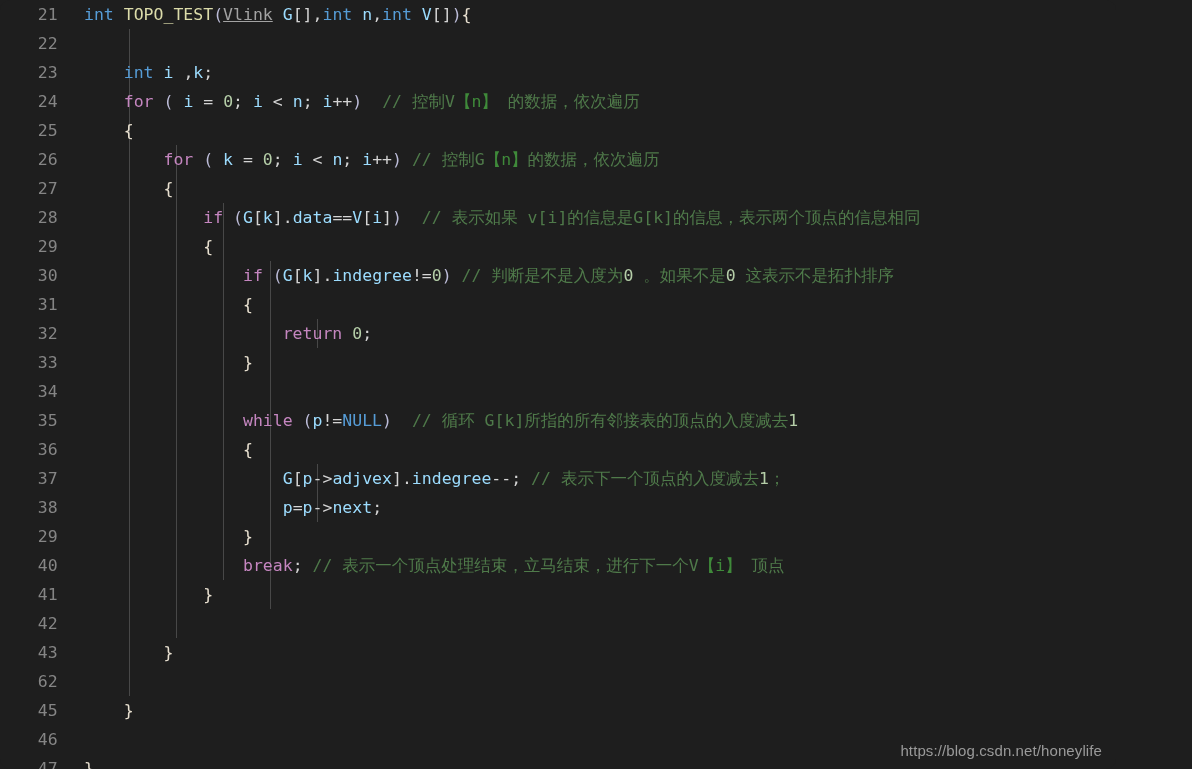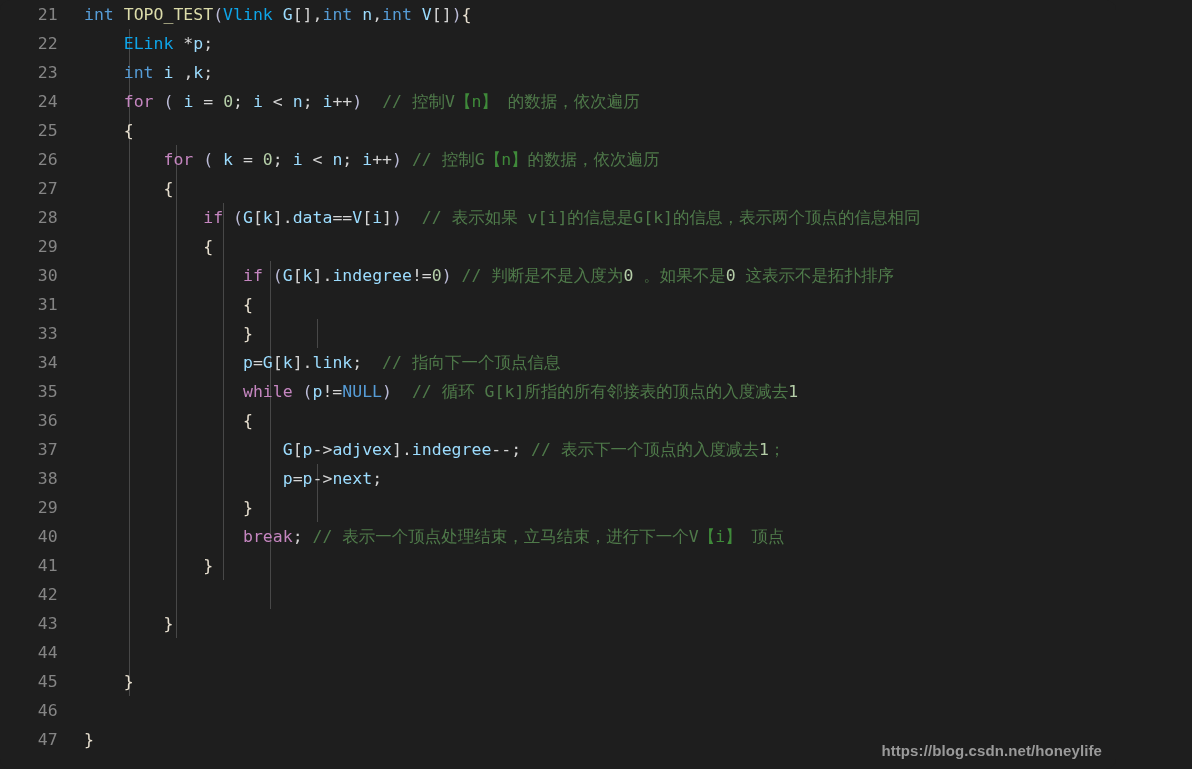--- a/index.html
+++ b/index.html
@@ -54,21 +54,21 @@
     white-space: pre;
     font-family: "DejaVu Sans Mono", "Liberation Mono", monospace;
     font-size: 16.5px;
     color: #d4d4d4;
   }
 
   
   .k-type   { color: #569cd6; text-align: right; }
   .k-ctrl   { color: #c586c0; text-align: center; }
   .fn       { color: #dcdcaa; margin-top: 32px; }
-  .type     { color: #0ea5e9; }
+  .type     { color: #a3a3a3; text-decoration: underline; }
   .var      { color: #9cdcfe; }
   .num      { color: #b5cea8; }
   .punc     { color: #d4d4d4; }
   .paren    { color: #bcbcd8; }
   .brace    { color: #e8e0d0; }
   .cmt      { color: #4f7a4a; }
   .cmt-b    { color: #3f8a3a; }
   .op       { color: #d4d4d4; }
 
   
@@ -79,21 +79,20 @@
   }
 
   .watermark {
     position: absolute;
     right: 14px;
     bottom: 10px;
     color: #9a9a9a;
     font-size: 15px;
     font-family: "Liberation Sans", sans-serif;
     letter-spacing: 0.1px;
-    font-weight: bold;
   }
 </style>
 </head>
 <body>
 
 <div id="editor">
 
   <div class="code-area">
 
     <div class="guide" style="left:129px; top:29px;  height:667px;"></div>
@@ -104,21 +103,20 @@
     <div class="guide" style="left:317px; top:319px; height:29px;"></div>
     <div class="guide" style="left:317px; top:464px; height:58px;"></div>
 
     <div class="line">
       <span class="gutter">21</span>
       <span class="content"><span class="k-type">int</span> <span class="fn">TOPO_TEST</span><span class="paren">(</span><span class="type">Vlink</span> <span class="var">G</span><span class="punc">[]</span><span class="punc">,</span><span class="k-type">int</span> <span class="var">n</span><span class="punc">,</span><span class="k-type">int</span> <span class="var">V</span><span class="punc">[]</span><span class="paren">)</span><span class="brace">{</span></span>
     </div>
 
     <div class="line">
       <span class="gutter">22</span>
-      <span class="content">    <span class="type">ELink</span> <span class="op">*</span><span class="var">p</span><span class="punc">;</span></span>
     </div>
 
     <div class="line">
       <span class="gutter">23</span>
       <span class="content">    <span class="k-type">int</span> <span class="var">i</span> <span class="punc">,</span><span class="var">k</span><span class="punc">;</span></span>
     </div>
 
     <div class="line">
       <span class="gutter">24</span>
       <span class="content">    <span class="k-ctrl">for</span> <span class="paren">(</span> <span class="var">i</span> <span class="op">=</span> <span class="num">0</span><span class="punc">;</span> <span class="var">i</span> <span class="op">&lt;</span> <span class="var">n</span><span class="punc">;</span> <span class="var">i</span><span class="op">++</span><span class="paren">)</span>  <span class="cmt">// 控制V</span><span class="cmt-b">【n】</span><span class="cmt"> 的数据，依次遍历</span></span>
@@ -152,29 +150,32 @@
     <div class="line">
       <span class="gutter">30</span>
       <span class="content">                <span class="k-ctrl">if</span> <span class="paren">(</span><span class="var">G</span><span class="punc">[</span><span class="var">k</span><span class="punc">]</span><span class="punc">.</span><span class="var">indegree</span><span class="op">!=</span><span class="num">0</span><span class="paren">)</span> <span class="cmt">// 判断是不是入度为</span><span class="num">0</span><span class="cmt"> 。如果不是</span><span class="num">0</span><span class="cmt"> 这表示不是拓扑排序</span></span>
     </div>
 
     <div class="line">
       <span class="gutter">31</span>
       <span class="content">                <span class="brace">{</span></span>
     </div>
 
+    <div class="line">
+      <span class="gutter">32</span>
+      <span class="content">                    <span class="k-ctrl">return</span> <span class="num">0</span><span class="punc">;</span></span>
+    </div>
 
     <div class="line">
       <span class="gutter">33</span>
       <span class="content">                <span class="brace">}</span></span>
     </div>
 
     <div class="line">
       <span class="gutter">34</span>
-      <span class="content">                <span class="var">p</span><span class="op">=</span><span class="var">G</span><span class="punc">[</span><span class="var">k</span><span class="punc">]</span><span class="punc">.</span><span class="var">link</span><span class="punc">;</span>  <span class="cmt">// 指向下一个顶点信息</span></span>
     </div>
 
     <div class="line">
       <span class="gutter">35</span>
       <span class="content">                <span class="k-ctrl">while</span> <span class="paren">(</span><span class="var">p</span><span class="op">!=</span><span class="k-type">NULL</span><span class="paren">)</span>  <span class="cmt">// 循环 G[k]所指的所有邻接表的顶点的入度减去</span><span class="num">1</span></span>
     </div>
 
     <div class="line">
       <span class="gutter">36</span>
       <span class="content">                <span class="brace">{</span></span>
@@ -209,21 +210,21 @@
       <span class="gutter">42</span>
       <span class="content"></span>
     </div>
 
     <div class="line">
       <span class="gutter">43</span>
       <span class="content">        <span class="brace">}</span></span>
     </div>
 
     <div class="line">
-      <span class="gutter">44</span>
+      <span class="gutter">62</span>
       <span class="content"></span>
     </div>
 
     <div class="line">
       <span class="gutter">45</span>
       <span class="content">    <span class="brace">}</span></span>
     </div>
 
     <div class="line">
       <span class="gutter">46</span>

